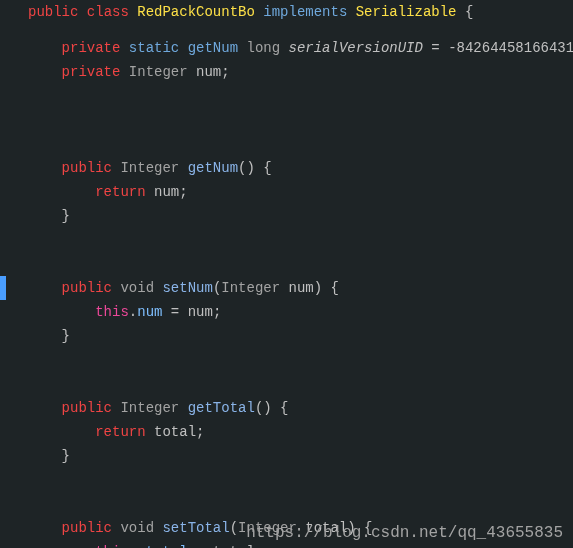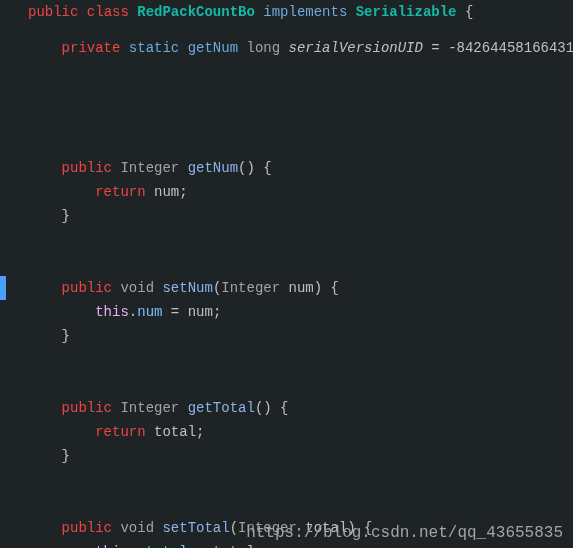--- a/index.html
+++ b/index.html
@@ -52,25 +52,25 @@
 
     .code-text {
       padding-left: 20px;
       color: #c0c0c0;
     }
 
     
     .kw { color: #ef4444; } 
     .kw2 { color: #6fa8dc; } 
     .type { color: #a3a3a3; } 
-    .classname { color: #14b8a6; font-weight: bold; } 
+    .classname { color: #fde047; } 
     .italic { font-style: italic; }
     .method { color: #8ab4e8; } 
     .param { color: #c0c0c0; }
-    .this-kw { color: #f0abfc; }
+    .this-kw { color: #ec4899; }
     .field { color: #7fbfff; }
     .punct { color: #c0c0c0; }
     .plain { color: #c0c0c0; }
     .url { color: #a3a3a3; font-size: 16px; }
 
     .url-bar {
       position: absolute;
       bottom: 6px;
       right: 10px;
     }
@@ -91,20 +91,21 @@
 
   <div class="code-line separator-line"></div>
 
   <div class="code-line">
     <div class="line-indicator"></div>
     <span class="code-text">    <span class="kw">private</span> <span class="kw2">static</span> <span class="kw2">getNum</span> <span class="type">long</span> <span class="italic">serialVersionUID</span> <span class="punct">= -84264458166431354361</span>;</span>
   </div>
 
   <div class="code-line">
     <div class="line-indicator"></div>
+    <span class="code-text">    <span class="kw">private</span> <span class="type">Integer</span> <span class="plain">num</span><span class="punct">;</span></span>
   </div>
 
   <div class="code-line">
     <div class="line-indicator"></div>
   </div>
 
   <div class="code-line"></div>
   <div class="code-line"></div>
 
   <div class="code-line">

